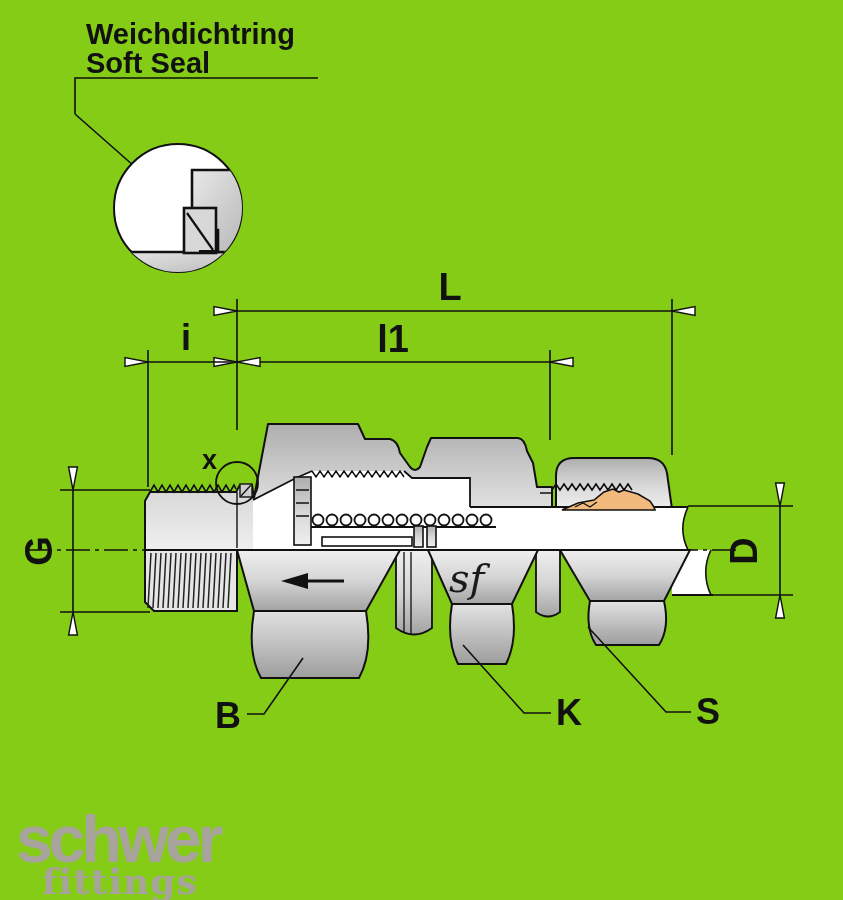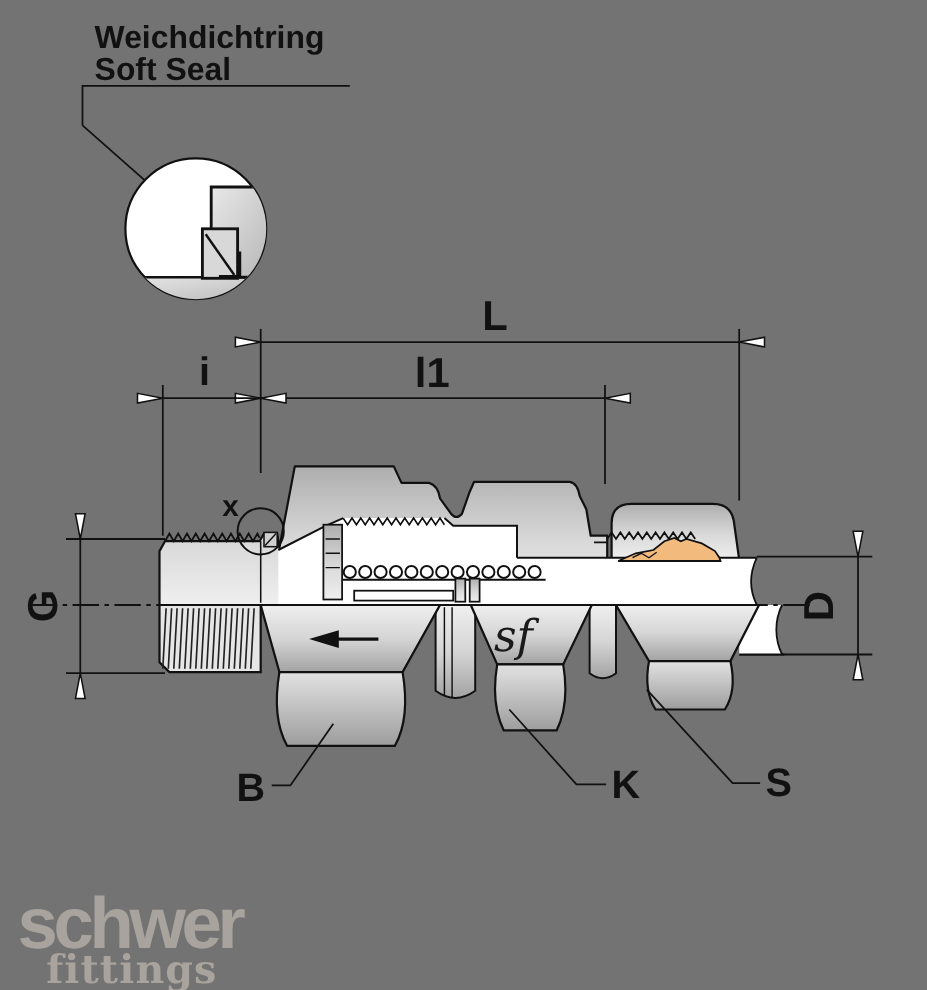--- a/index.html
+++ b/index.html
@@ -1,16 +1,16 @@
 <!DOCTYPE html>
 <html><head>
 <meta charset="utf-8">
 <style>
   html,body{margin:0;padding:0;background:#ffffff;}
-  .page{position:relative;width:843px;height:900px;background:#737373;overflow:hidden;
+  .page{position:relative;width:843px;height:900px;background:#84cc16;overflow:hidden;
         font-family:"Liberation Sans",sans-serif;}
   svg{position:absolute;top:0;left:0;}
   text{font-family:"Liberation Sans",sans-serif;}
   .dimlabel{font-weight:bold;font-size:38px;fill:#111;}
   .dimlabel-sm{font-weight:bold;font-size:36px;fill:#111;}
   .calloutlabel{font-weight:bold;font-size:36px;fill:#111;}
   .notetext{font-weight:bold;font-size:29px;fill:#111;}
   .xlabel{font-weight:bold;font-size:27px;fill:#111;}
   .sftext{font-family:"DejaVu Serif",serif;font-style:italic;font-size:40px;fill:#1a1a1a;}
   .brandmain{font-weight:bold;font-size:66px;letter-spacing:-4px;}

